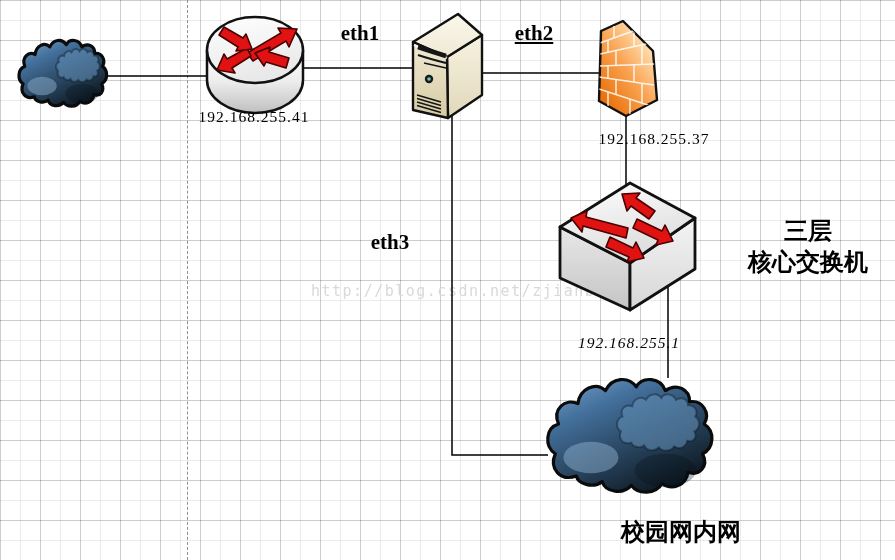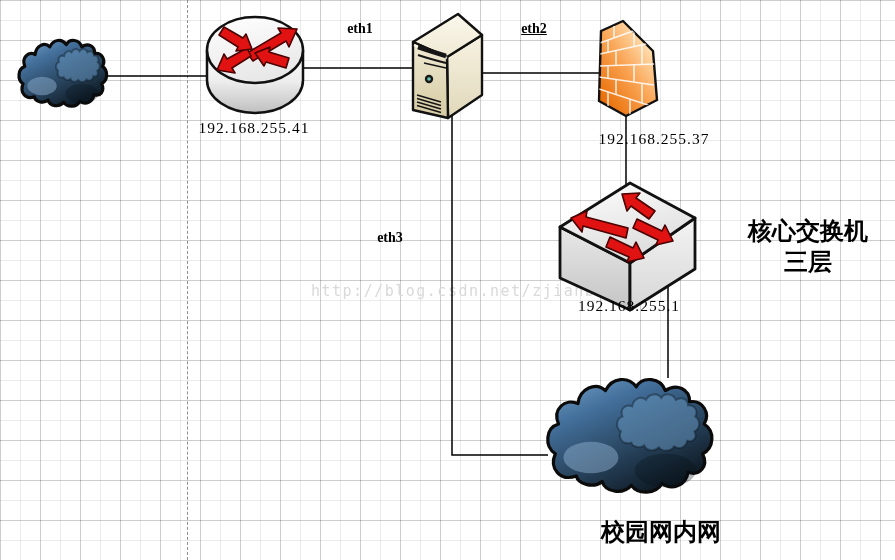--- a/index.html
+++ b/index.html
@@ -17,25 +17,25 @@
     position:absolute;left:187px;top:0;bottom:0;width:0;
     border-left:1px dashed #8f8f8f;z-index:0;
   }
   .watermark{
     position:absolute;left:311px;top:282px;z-index:1;
     font-family:"DejaVu Sans Mono",monospace;font-size:15px;
     letter-spacing:1.5px;color:#d9d9d9;white-space:nowrap;
   }
   svg.shapes{position:absolute;left:0;top:0;z-index:2;}
   .lbl{position:absolute;z-index:3;color:#000;text-align:center;white-space:nowrap;}
-  .eth-label{font-size:14px;font-weight:bold;width:66px;}
+  .eth-label{font-size:21px;font-weight:bold;width:66px;}
   .ip-label{font-size:15.5px;letter-spacing:1px;width:140px;}
   .cn-label{font-size:24px;font-weight:bold;}
   .switch-title{left:733px;top:216px;width:150px;line-height:31px;}
-  .campus-label{left:576px;top:516px;width:170px;}
+  .campus-label{left:596px;top:516px;width:170px;}
 </style>
 </head>
 <body>
 
 <div class="canvas">
 
   <div class="page-divider"></div>
 
   <div class="watermark">http://blog.csdn.net/zjianbo</div>
 
@@ -167,24 +167,24 @@
         <polygon points="633,228 658,240 656,245 673,241 665,225 662,231 637,219"></polygon>
         <polygon points="606,247 629,257 627,262 644,258 636,242 633,248 610,237"></polygon>
       </g>
     </g>
   </svg>
 
   <div class="lbl eth-label" style="left:327px;top:21px;">eth1</div>
   <div class="lbl eth-label" style="left:501px;top:21px;text-decoration:underline;">eth2</div>
   <div class="lbl eth-label" style="left:357px;top:230px;">eth3</div>
 
-  <div class="lbl ip-label" style="left:184px;top:119px;">192.168.255.41</div>
+  <div class="lbl ip-label" style="left:184px;top:108px;">192.168.255.41</div>
   <div class="lbl ip-label" style="left:584px;top:130px;">192.168.255.37</div>
-  <div class="lbl ip-label" style="left:559px;top:297px;">192.168.255.1</div>
+  <div class="lbl ip-label" style="left:559px;top:334px;font-style:italic;">192.168.255.1</div>
 
   <div class="lbl cn-label switch-title">
+    <div>三层</div>
     <div>核心交换机</div>
-    <div>三层</div>
   </div>
 
   <div class="lbl cn-label campus-label">校园网内网</div>
 
 </div>
 
 </body></html>

